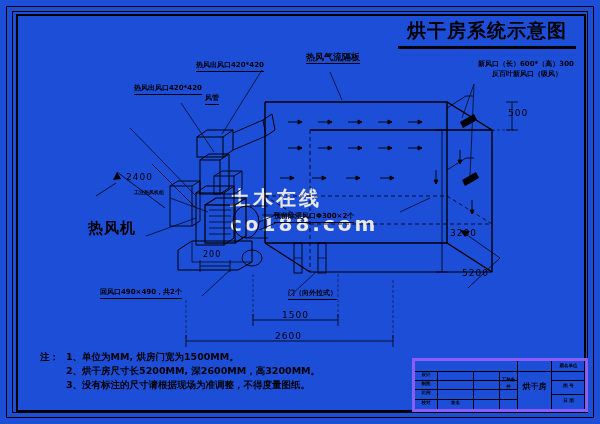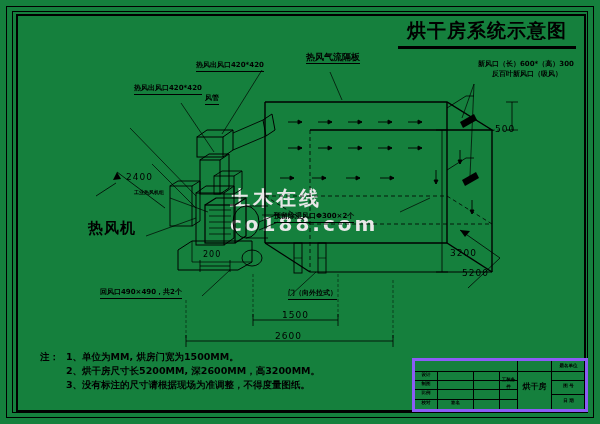--- a/index.html
+++ b/index.html
@@ -3,21 +3,21 @@
 <meta charset="utf-8">
 <style>
   html,body{margin:0;padding:0;background:#ffffff;}
   body{
     font-family:"DejaVu Sans","Liberation Sans",sans-serif;
     color:#000;
   }
   #canvas{
     position:relative;
     width:600px;height:424px;
-    background:#15803d;
+    background:#1d4ed8;
     overflow:hidden;
   }
   
   .frame-outer{
     position:absolute;left:6px;top:6px;width:586px;height:410px;
     border:1px solid #000;
   }
   .frame-inner{
     position:absolute;left:12px;top:11px;width:574px;height:400px;
     border:1px solid #000;
@@ -326,22 +326,22 @@
   <div class="lbl big" style="left:88px;top:224px;">热风机</div>
   <div class="lbl tiny" style="left:134px;top:189px;">工业热风机组</div>
   <div class="lbl u" style="left:274px;top:212px;">预留除湿风口Φ300×2个</div>
   <div class="lbl u" style="left:100px;top:288px;">回风口490×490，共2个</div>
   <div class="lbl u" style="left:288px;top:289px;">门（向外拉式）</div>
 
   <div class="dim" style="left:110px;top:172px;margin-left:16px;">2400</div>
   <div class="dim" style="left:203px;top:250px;font-size:8px;">200</div>
   <div class="dim" style="left:282px;top:310px;text-align:center;">1500</div>
   <div class="dim" style="left:275px;top:331px;">2600</div>
-  <div class="dim" style="left:495px;top:108px;margin-top:16px;">500</div>
-  <div class="dim" style="left:450px;top:228px;margin-top:20px;">3200</div>
+  <div class="dim" style="left:508px;top:108px;">500</div>
+  <div class="dim" style="left:450px;top:228px;">3200</div>
   <div class="dim" style="left:462px;top:268px;">5200</div>
 
   <div class="notes">
     <span class="n-head">注：</span>
     <span class="n-item" style="top:0px;">1、单位为MM, 烘房门宽为1500MM。</span>
     <span class="n-item" style="top:14px;">2、烘干房尺寸长5200MM, 深2600MM，高3200MM。</span>
     <span class="n-item" style="top:28px;">3、没有标注的尺寸请根据现场为准调整，不得度量图纸。</span>
   </div>
 
   <div class="tblock">

